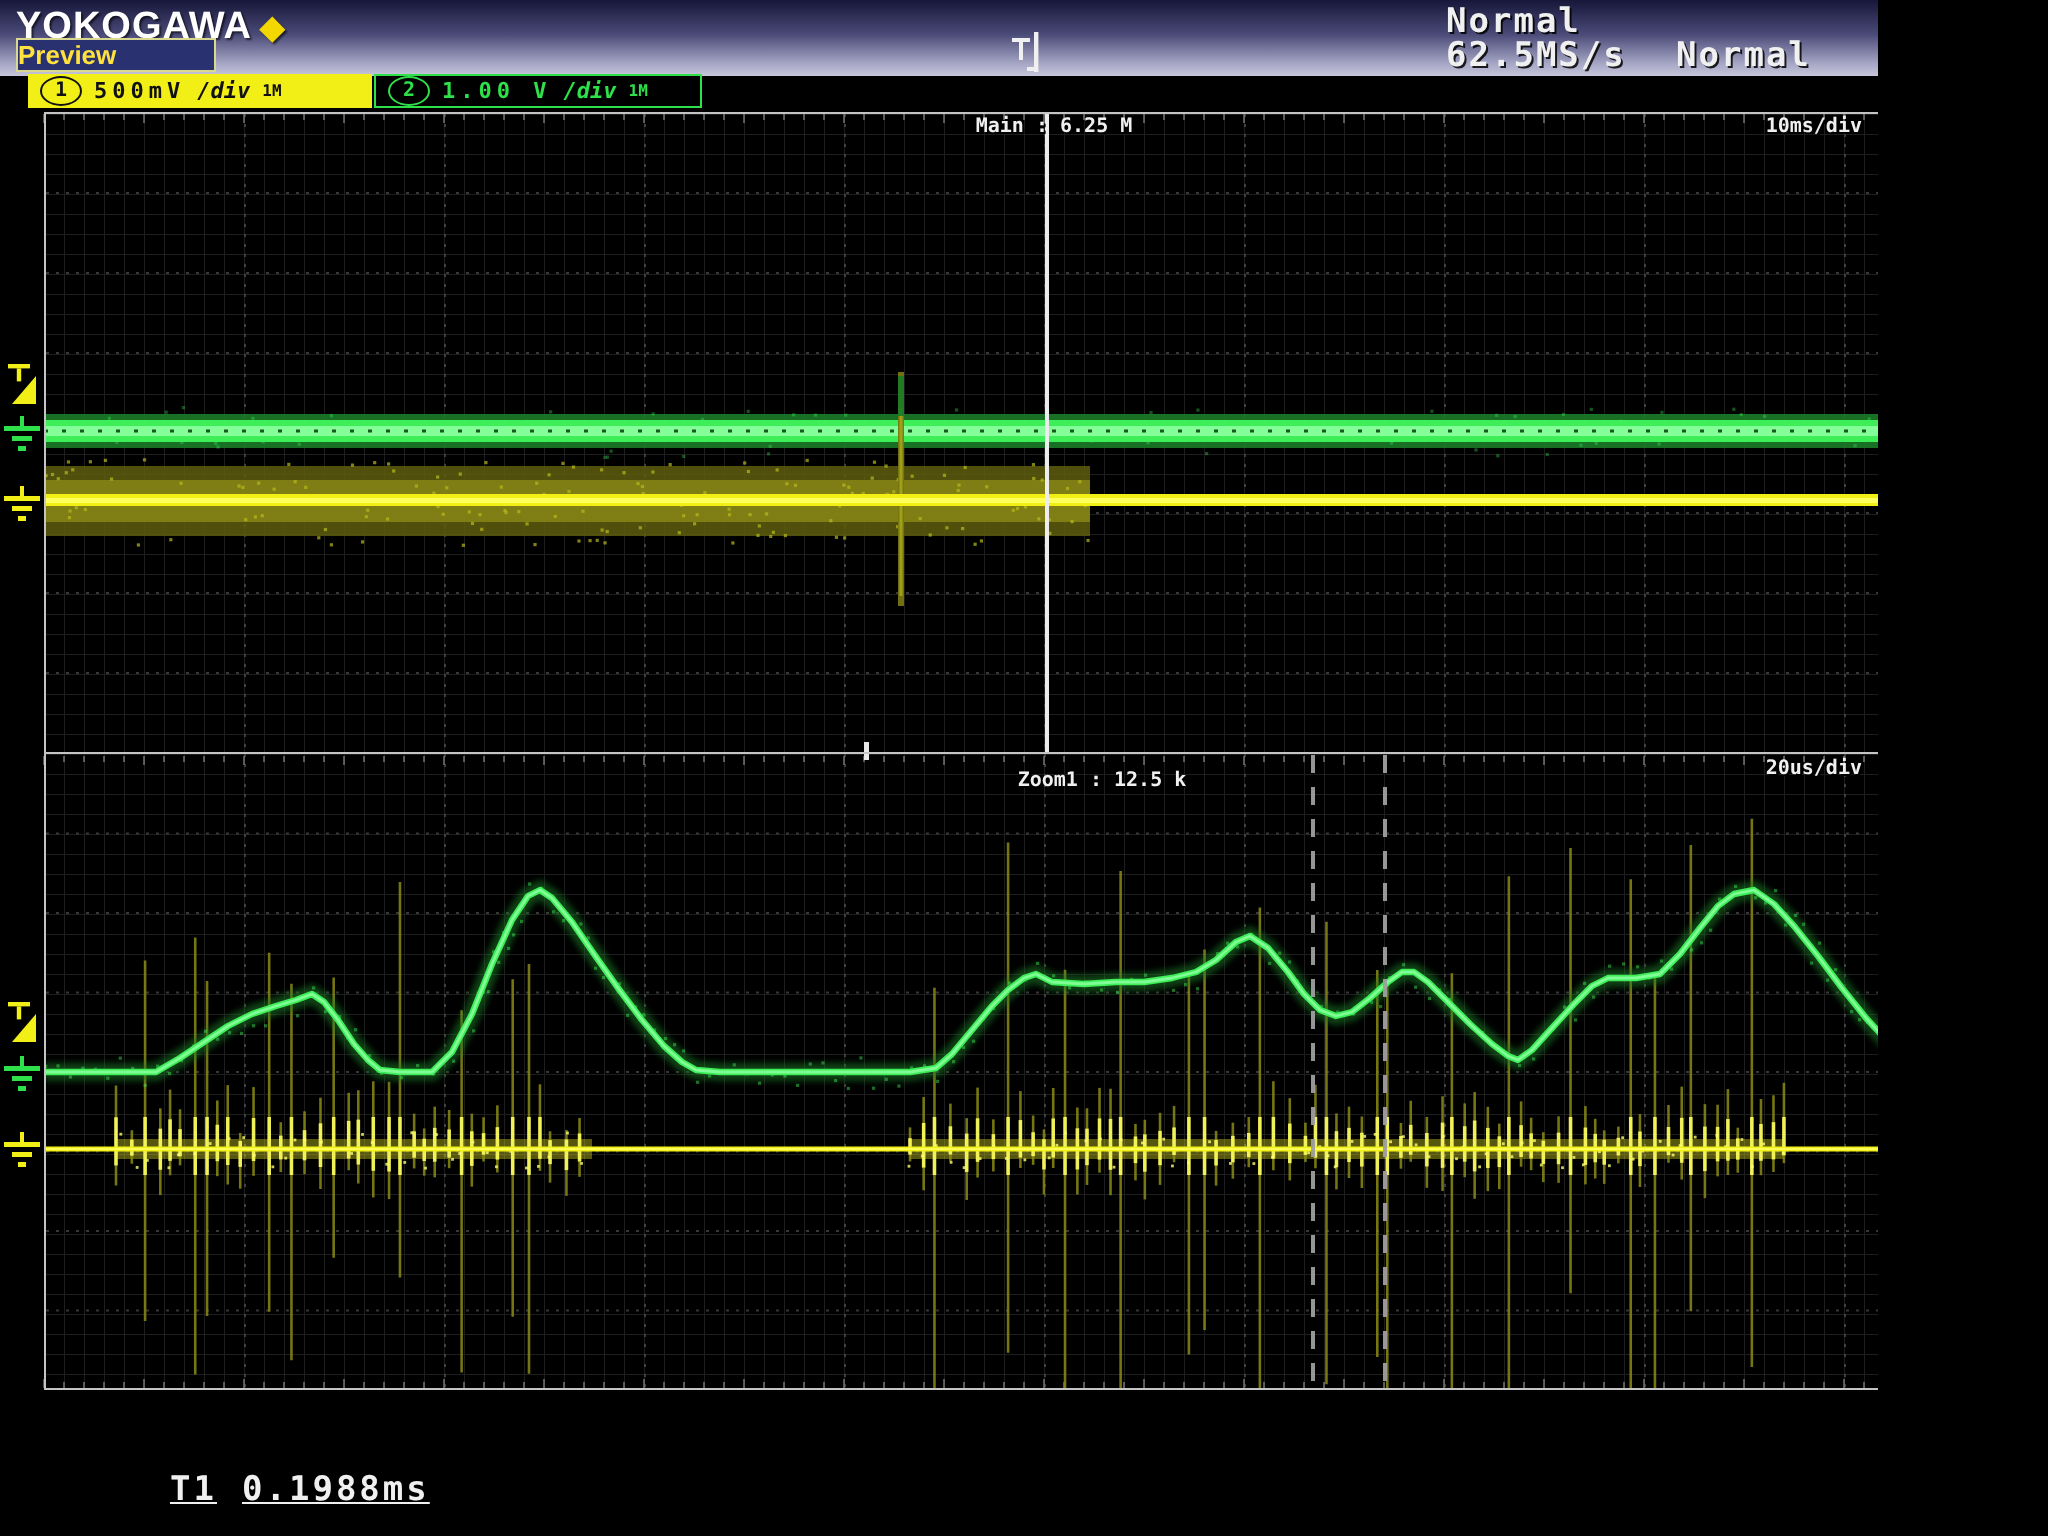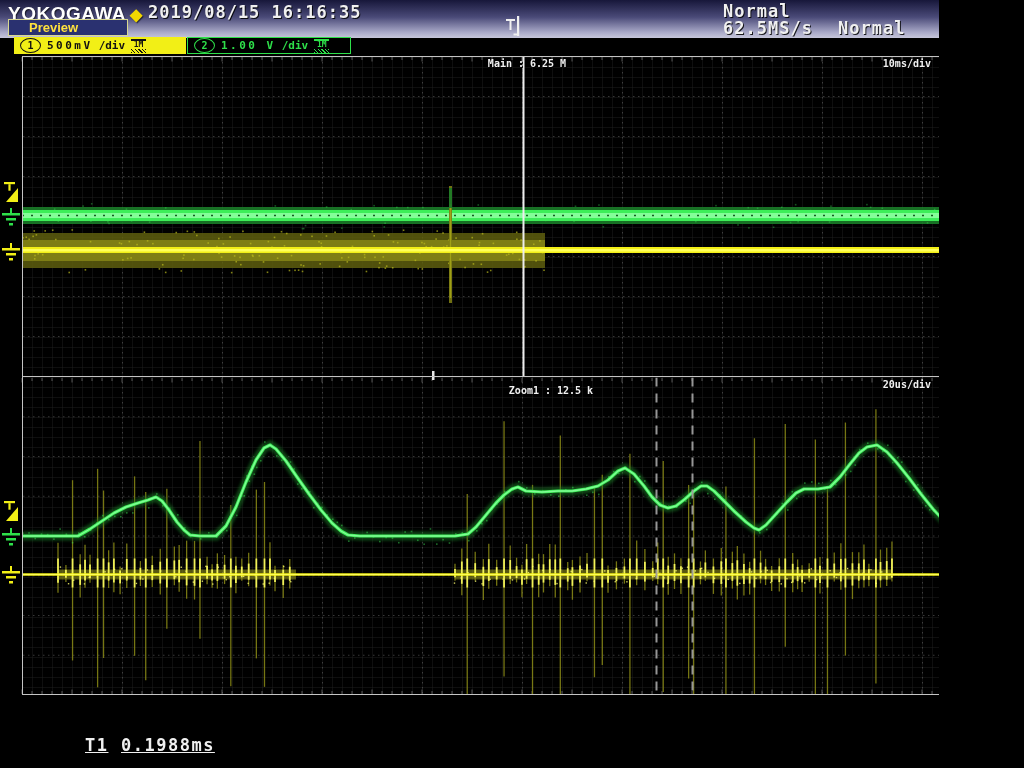--- a/index.html
+++ b/index.html
@@ -11,47 +11,46 @@
   .title-txt{font-size:10px;letter-spacing:0;text-shadow:1px 1px 0 #000;white-space:pre;}
   .meas-txt{font-size:17px;letter-spacing:1.5px;white-space:pre;}
   
   .header{left:0;top:0;width:1024px;height:38px;
           background:linear-gradient(180deg,#17173a 0%,#4a4a78 45%,#a9a9c8 85%,#c6c6da 100%);}
   .brand{left:8px;top:3px;font-family:"Liberation Sans",sans-serif;font-weight:800;
          font-size:19px;color:#fff;letter-spacing:0.5px;text-shadow:1px 1px 1px rgba(0,0,0,.6);}
   .brand-mark{color:#f2d800;font-size:16px;margin-left:4px;}
   .preview{left:8px;top:19px;width:98px;height:15px;background:#2a3170;border:1px solid #d8d890;
            color:#ffe23e;font-family:"Liberation Sans",sans-serif;font-weight:700;font-size:13px;
-           line-height:15px;padding-left:20px;}
+           line-height:15px;padding-left:0;}
   
   .badge{top:37px;height:17px;display:flex;align-items:center;gap:6px;padding:0 6px;box-sizing:border-box;}
   .badge1{left:14px;width:172px;background:#f2ef16;color:#111;}
   .badge2{left:187px;width:164px;background:#000;border:1px solid #2ee04a;color:#2ee04a;}
   .chan-num{display:inline-flex;align-items:center;justify-content:center;width:19px;height:13px;
             border:1.5px solid currentColor;border-radius:50%;font-size:10px;font-weight:700;}
   .chan-scale{font-size:11px;font-weight:700;letter-spacing:2.5px;}
-  .chan-div{font-size:11px;font-weight:700;letter-spacing:0;}
-  .imp{display:inline-flex;flex-direction:column;width:15px;line-height:0;}
+  .chan-div{font-size:11px;font-weight:700;letter-spacing:0;font-style:italic;}
+  .imp{display:inline-flex;flex-direction:row;width:15px;line-height:0;}
   .imp-bar{height:2px;background:currentColor;}
   .imp-txt{font-size:8px;line-height:8px;font-weight:700;text-align:center;}
   .imp-hatch{height:4px;background:repeating-linear-gradient(45deg,currentColor 0 1px,transparent 1px 2.5px);}
   .mrow{height:17px;display:flex;text-decoration:underline;}
   .mlabel{display:inline-block;}
   .cur .mlabel{width:36px;}
   .stat .mlabel{width:92px;}
   svg{display:block;}
 </style>
 </head>
 <body>
 
 <div class="screen">
 
   <div class="abs header">
     <div class="abs brand"><span>YOKOGAWA</span><span class="brand-mark">◆</span></div>
-    <div class="abs mono hdr-txt" style="left:148px;top:2px;">2019/08/15 16:16:35</div>
     <div class="abs preview">Preview</div>
 
     <svg class="abs" style="left:506px;top:16px;" width="18" height="22">
       <g fill="#f0f0f0">
         <rect x="0" y="3" width="9" height="2"></rect>
           <rect x="3.5" y="5" width="2" height="9"></rect>
         <rect x="11" y="0" width="2.2" height="20"></rect>
           <rect x="7.5" y="17.5" width="3.5" height="2"></rect>
       </g>
     </svg>

